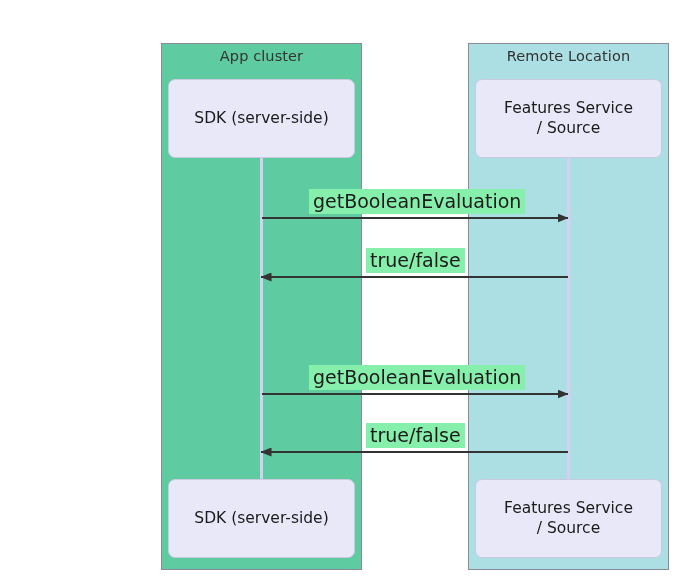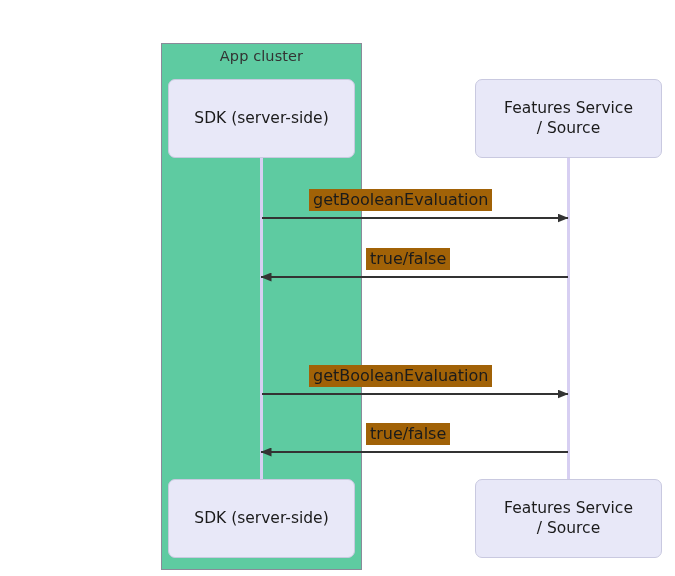--- a/index.html
+++ b/index.html
@@ -102,22 +102,22 @@
     position: absolute;
     left: 0;
     top: 0;
     width: 675px;
     height: 576px;
     pointer-events: none;
     z-index: 4;
   }
   .msg-label {
     position: absolute;
-    background: #a16207;
-    font-size: 16px;
+    background: #86efac;
+    font-size: 19px;
     color: #1b1b1b;
     white-space: nowrap;
     padding: 1px 4px 2px 4px;
     z-index: 5;
   }
 
   
   #note-another-request {
     position: absolute;
     left: 12px;
@@ -140,20 +140,23 @@
 </style>
 </head>
 <body>
 
 <div id="diagram">
 
   <div class="group" id="group-app">
     <div class="group-title">App cluster</div>
   </div>
 
+  <div class="group" id="group-remote">
+    <div class="group-title">Remote Location</div>
+  </div>
 
   <div class="lifeline" id="lifeline-sdk"></div>
   <div class="lifeline" id="lifeline-features"></div>
 
   <div class="actor-box" id="actor-sdk-top">
     <span>SDK (server-side)</span>
   </div>
 
   <div class="actor-box" id="actor-feat-top">
     <span>

